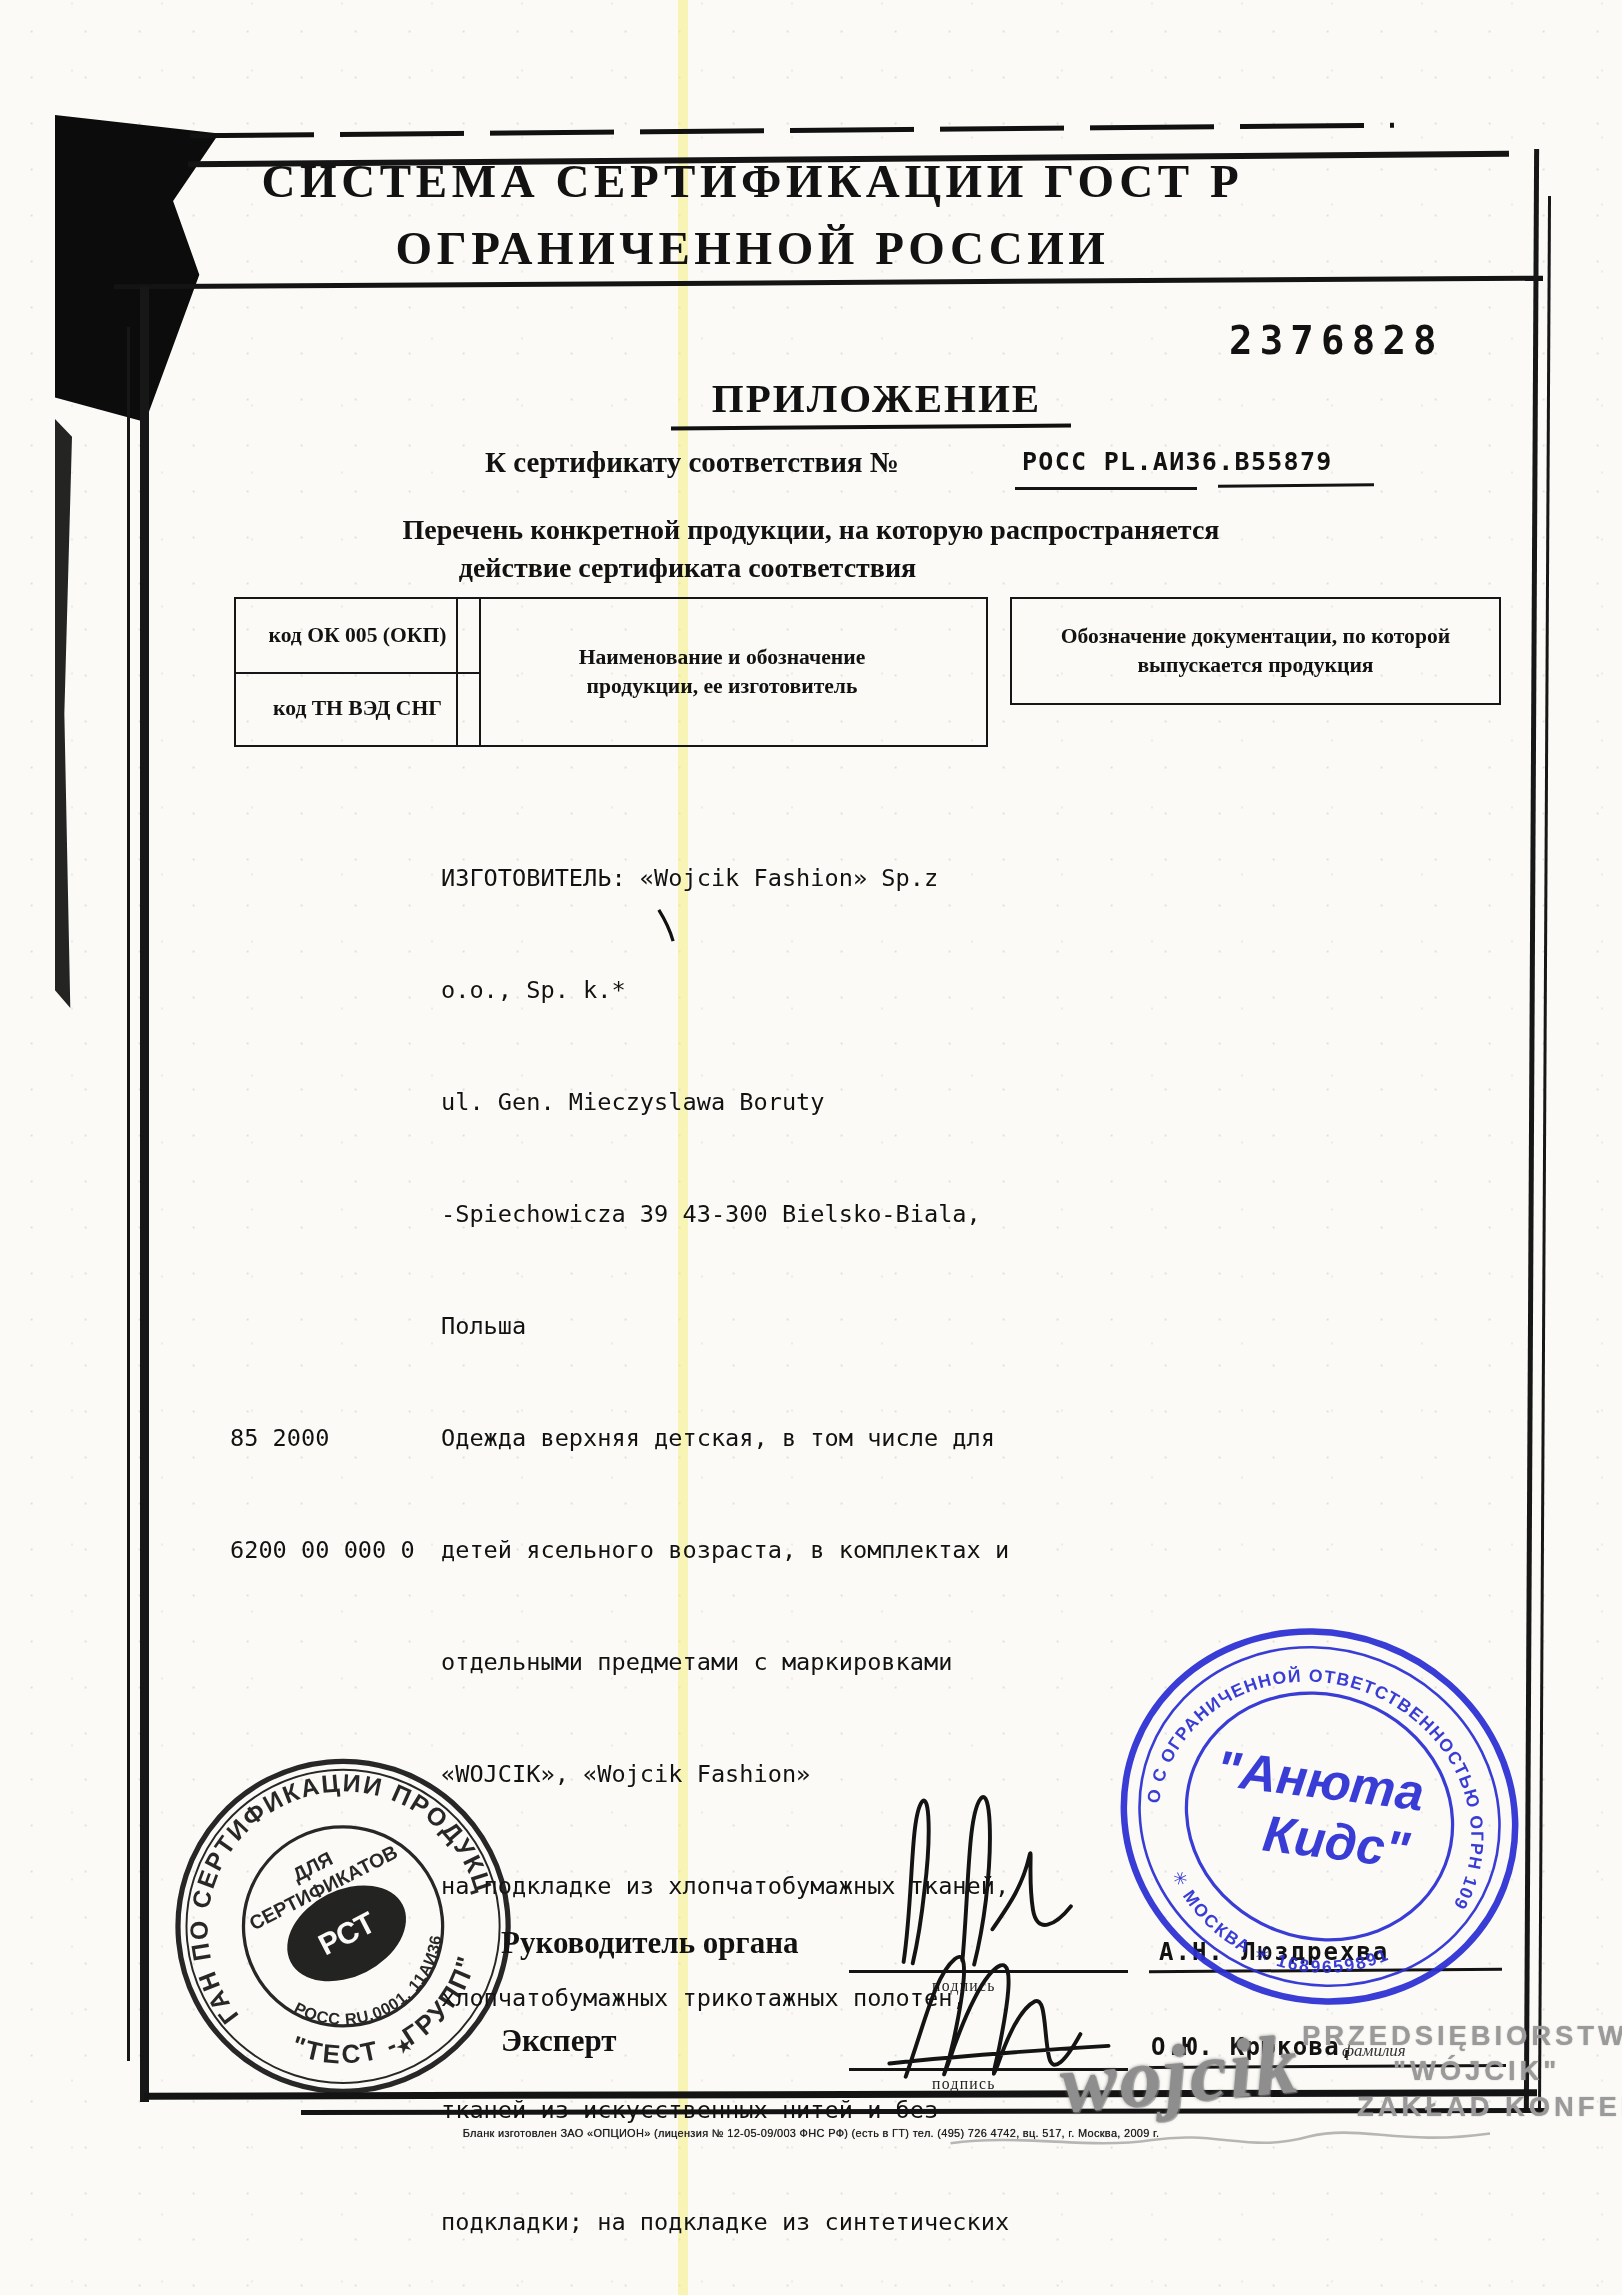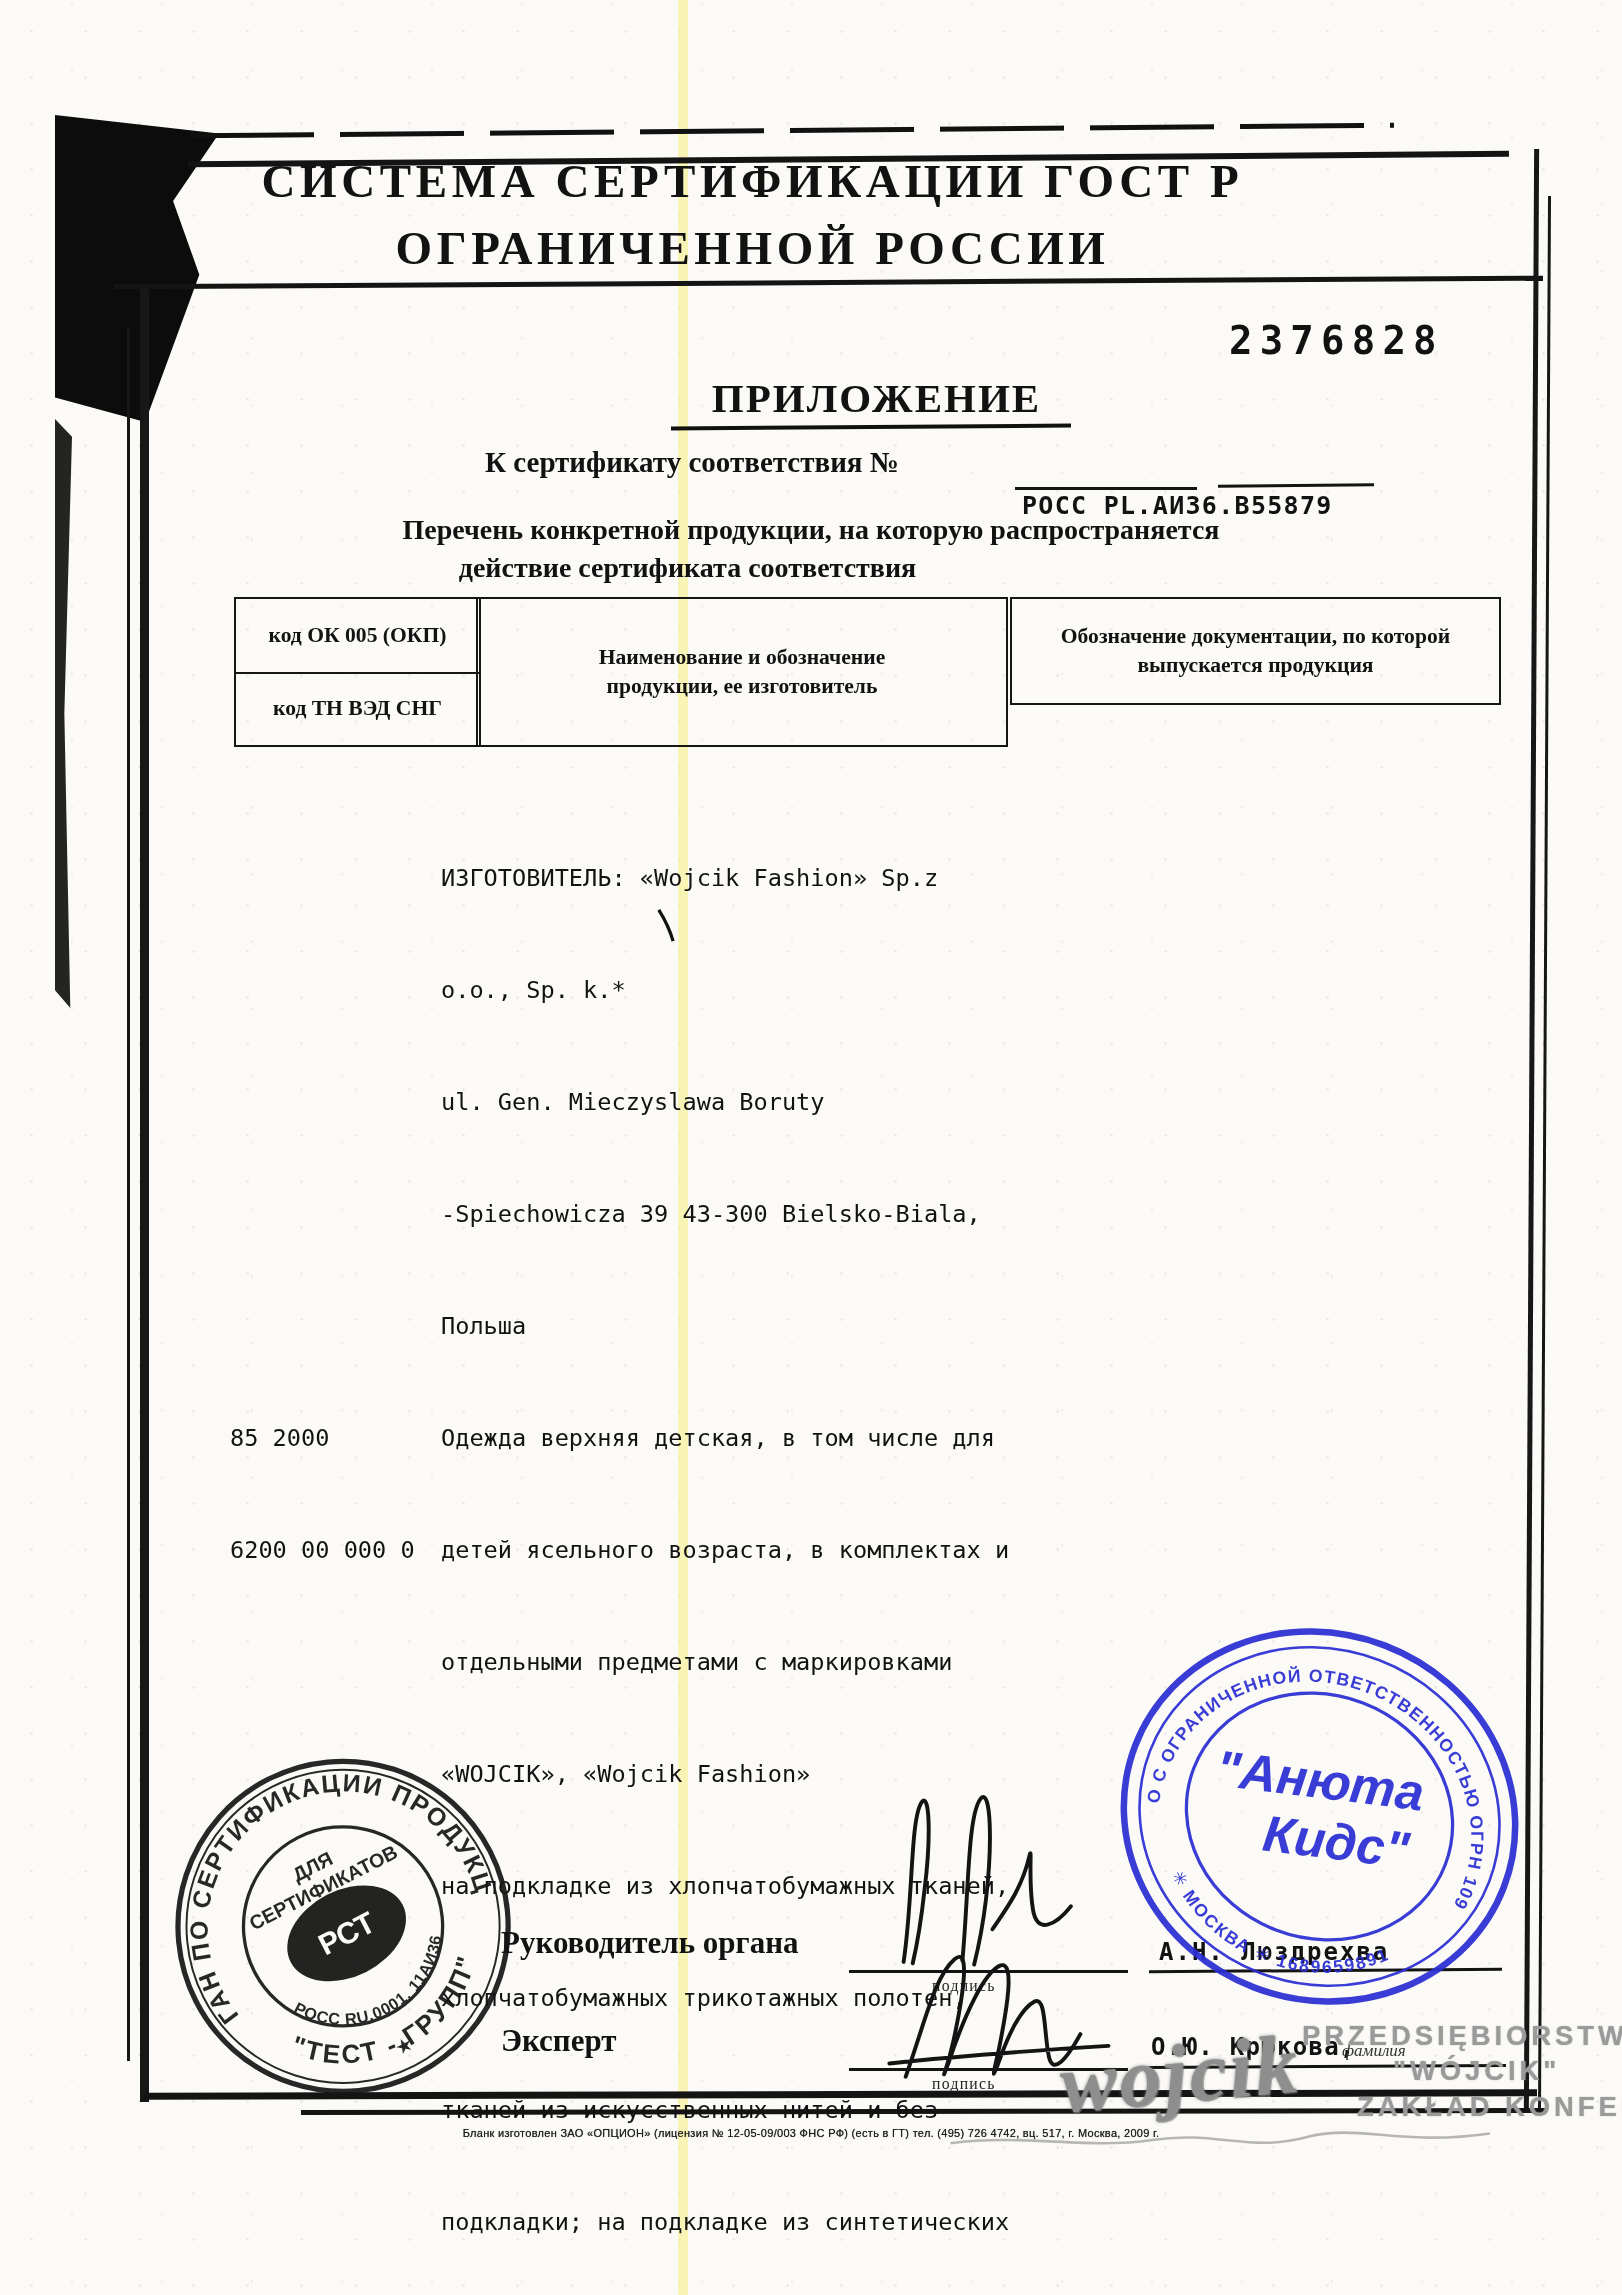--- a/index.html
+++ b/index.html
@@ -19,21 +19,21 @@
   .hline{background:#141414;}
   .vline{background:#171717;}
   .dashline{background:repeating-linear-gradient(90deg,#111 0 124px,transparent 124px 150px);}
   
   .h1{left:0;top:154px;width:1505px;text-align:center;font-size:47px;letter-spacing:4.6px;}
   .h2{left:0;top:221px;width:1505px;text-align:center;font-size:47px;letter-spacing:4.6px;}
   .serial{left:1229px;top:318px;font-size:39px;font-weight:700;letter-spacing:7.2px;}
   .title{left:667px;top:374px;width:419px;text-align:center;font-size:41px;letter-spacing:2px;}
   .title-u{left:671px;top:425px;width:400px;height:3.9px;background:#111;transform:rotate(-.4deg);}
   .certlab{left:485px;top:446px;font-size:29px;}
-  .certnum{left:1022px;top:447px;font-size:25px;font-weight:700;letter-spacing:1.3px;margin-top:44px;}
+  .certnum{left:1022px;top:447px;font-size:25px;font-weight:700;letter-spacing:1.3px;}
   .sub1{left:0;top:514px;width:1622px;text-align:center;font-size:28px;}
   .sub2{left:0;top:552px;width:1375px;text-align:center;font-size:28px;}
   
   .cell{position:absolute;border:2px solid #161616;box-sizing:border-box;
         display:flex;align-items:center;justify-content:center;text-align:center;
         font-size:21.6px;font-weight:700;line-height:1.35;padding:3.9px 11.8px;}
   
   #rows{left:230px;top:752px;width:1282px;font-size:23.6px;line-height:28px;white-space:pre;}
   .prow{display:block;}
   .pcode{display:inline-block;width:211px;vertical-align:top;}
@@ -81,21 +81,21 @@
   <div class="abs title-u"></div>
   <div class="abs serif-b certlab">К сертификату соответствия №</div>
   <div class="abs mono certnum">РОСС PL.АИ36.В55879</div>
   <div class="abs hline" style="left:1015px;top:487px;width:182px;height:3.3px;"></div>
   <div class="abs hline" style="left:1218px;top:484px;width:156px;height:3.3px;transform:rotate(-.6deg);"></div>
   <div class="abs serif-b sub1">Перечень конкретной продукции, на которую распространяется</div>
   <div class="abs serif-b sub2">действие сертификата соответствия</div>
 
   <div class="cell" style="left:234px;top:597px;width:247px;height:77px;border-bottom-width:1.3px;">код ОК 005 (ОКП)</div>
   <div class="cell" style="left:234px;top:672px;width:247px;height:75px;border-top-width:1.3px;">код ТН ВЭД СНГ</div>
-  <div class="cell" style="left:476px;top:597px;width:532px;height:150px;padding:3.9px 79px;">Наименование и обозначение продукции, ее изготовитель</div>
+  <div class="cell" style="left:456px;top:597px;width:532px;height:150px;padding:3.9px 79px;">Наименование и обозначение продукции, ее изготовитель</div>
   <div class="cell" style="left:1010px;top:597px;width:491px;height:108px;padding:3.9px 39px;">Обозначение документации, по которой выпускается продукция</div>
 
   <div id="rows" class="abs mono">
     
   
       <span class="prow"><span class="pcode mono"></span><span class="ptext mono">ИЗГОТОВИТЕЛЬ: «Wojcik Fashion» Sp.z</span></span>
     
       <span class="prow"><span class="pcode mono"></span><span class="ptext mono">o.o., Sp. k.*</span></span>
     
       <span class="prow"><span class="pcode mono"></span><span class="ptext mono">ul. Gen. Mieczyslawa Boruty</span></span>

